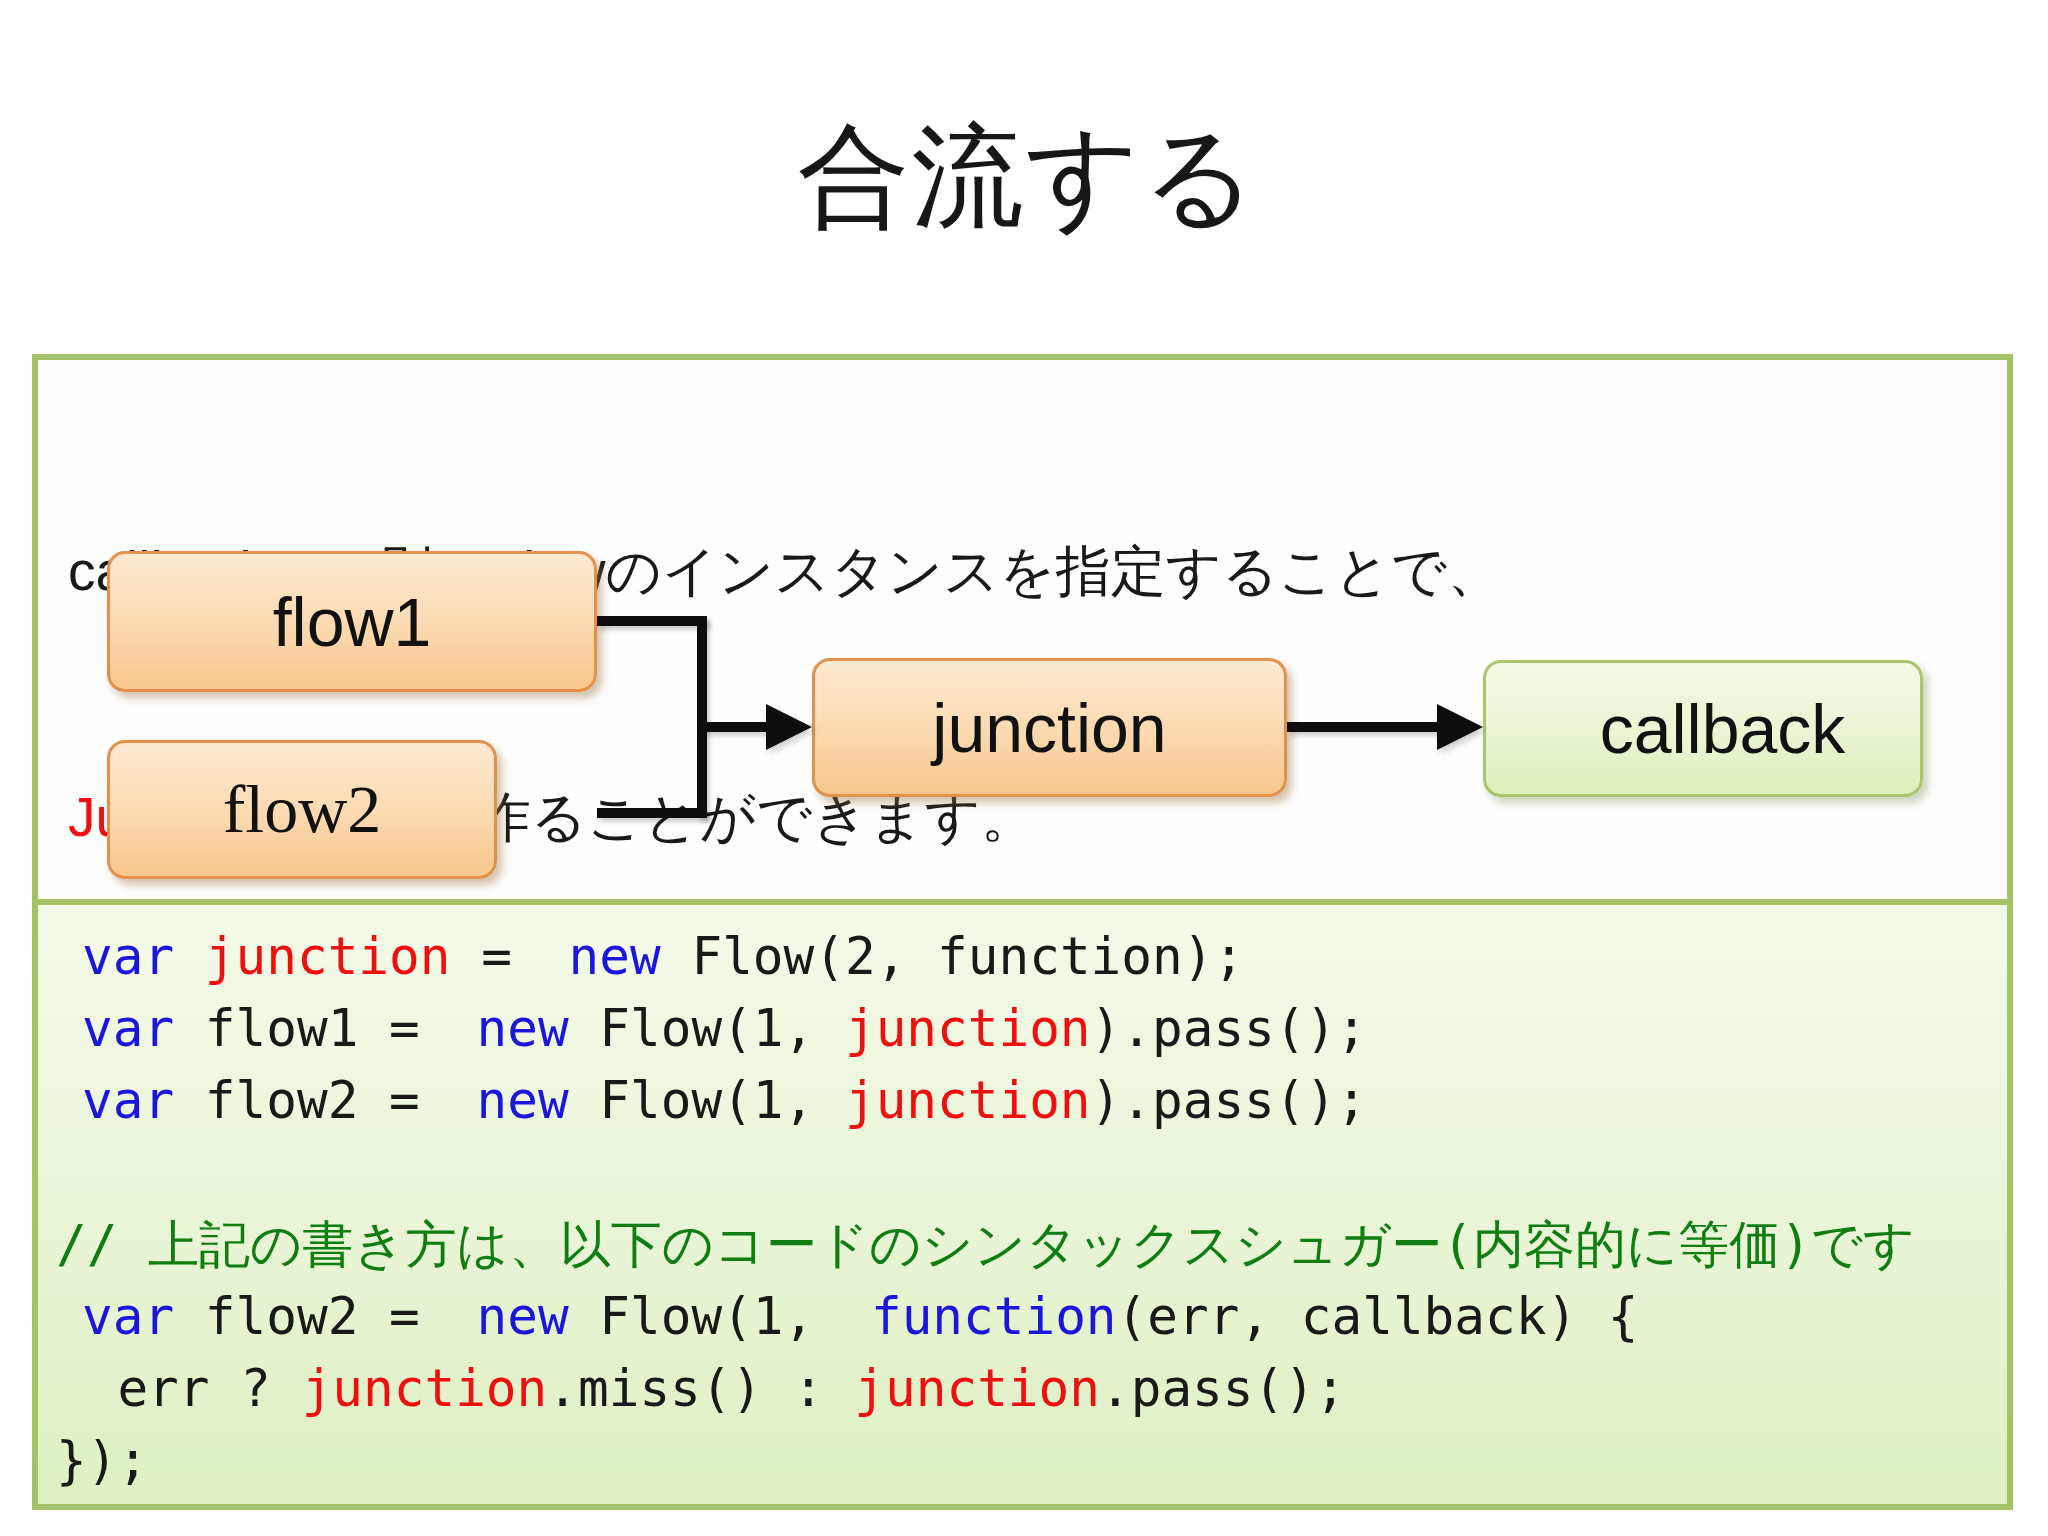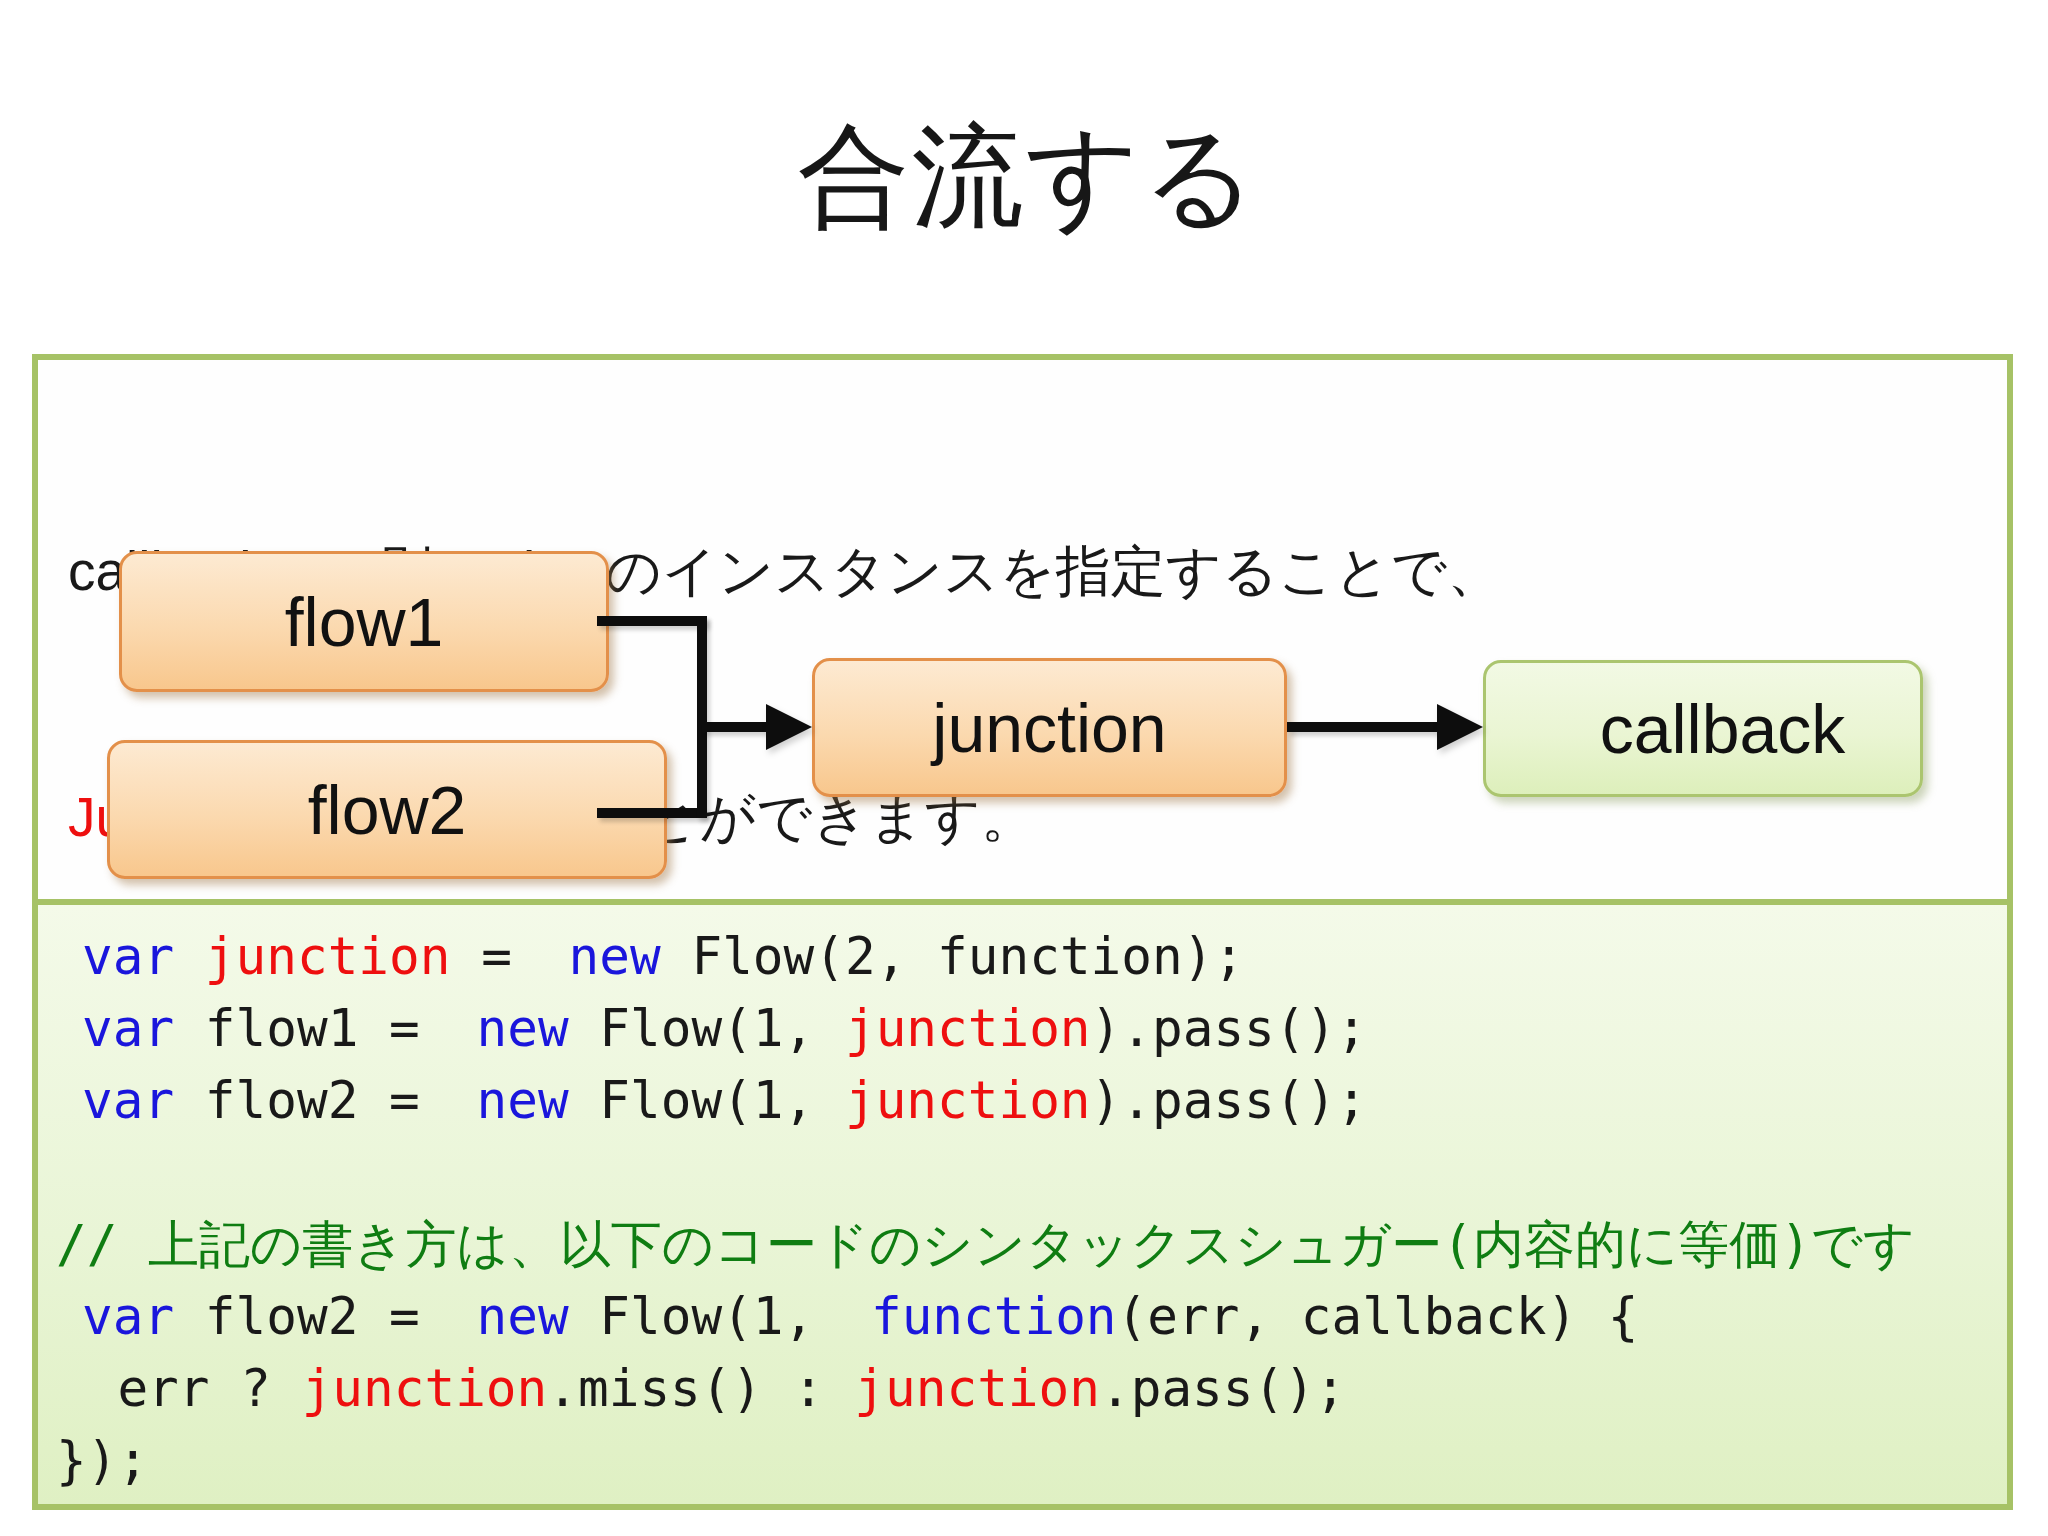--- a/index.html
+++ b/index.html
@@ -49,22 +49,22 @@
     border:3px solid #e3904a;
     background:linear-gradient(180deg,#fdead2 0%,#fbd9af 55%,#f8c78d 100%);
     box-shadow:5px 6px 8px rgba(160,120,70,.45);
   }
   .node-green{
     border:3px solid #abc56f;
     background:linear-gradient(180deg,#f2f9e4 0%,#eaf5d3 55%,#ddefbb 100%);
     box-shadow:5px 6px 8px rgba(130,150,85,.4);
     padding-left:39px;
   }
-  #node-flow1{left:69px;top:191px;width:490px;height:141px;margin-left:12px;}
-  #node-flow2{left:69px;top:380px;width:560px;height:139px;}
+  #node-flow1{left:69px;top:191px;width:490px;height:141px;}
+  #node-flow2{left:69px;top:380px;width:390px;height:139px;font-family:Liberation Serif, serif;}
   #node-junction{left:774px;top:298px;width:475px;height:139px;}
   #node-callback{left:1445px;top:300px;width:440px;height:137px;}
   
   .conn{position:absolute;background:#0d0d0d;box-shadow:3px 4px 4px rgba(0,0,0,.18);}
   #conn-h1{left:559px;top:256px;width:110px;height:10px;}
   #conn-h2{left:559px;top:448px;width:110px;height:10px;}
   #conn-v{left:659px;top:256px;width:10px;height:202px;}
   #arrow1-shaft{left:664px;top:362px;width:71px;height:10px;}
   #arrow2-shaft{left:1249px;top:362px;width:155px;height:10px;}
   .arrowhead{

